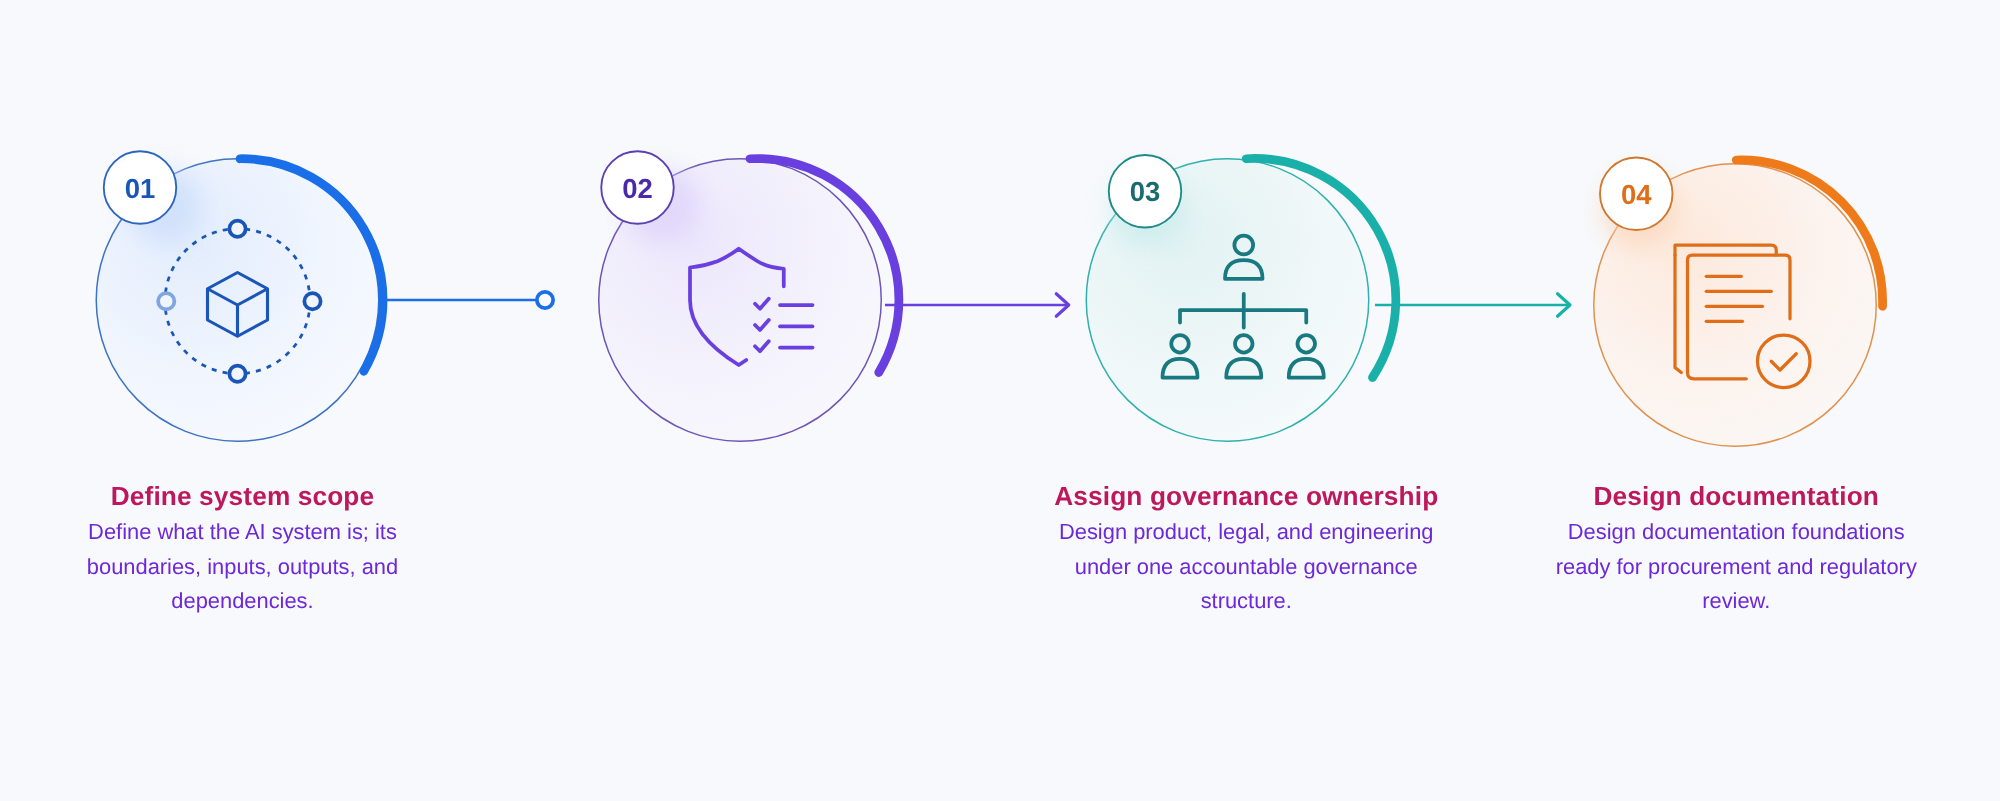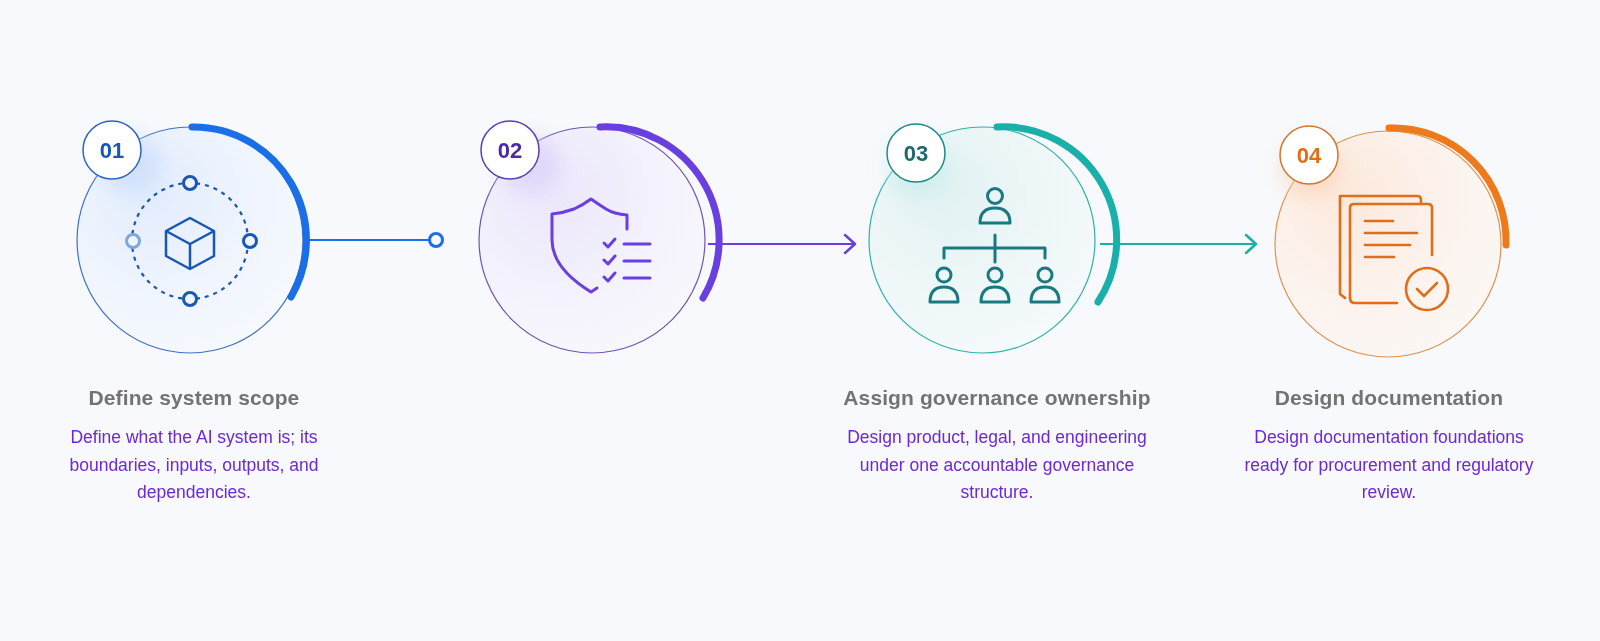--- a/index.html
+++ b/index.html
@@ -8,22 +8,22 @@
       background: #f7f9fc;
       font-family: "Liberation Sans", "DejaVu Sans", sans-serif;
       position: relative;
     }
     .stage { position: absolute; left: 0; top: 0; width: 1600px; height: 641px; }
     .step-text {
       position: absolute; top: 384px; width: 360px; margin-left: -180px;
       text-align: center;
     }
     .step-title {
-      font-size: 21px; font-weight: 700; color: #737373;
-      letter-spacing: 0.1px; margin: 0 0 12px 0; line-height: 28px;
+      font-size: 21px; font-weight: 700; color: #be185d;
+      letter-spacing: 0.1px; margin: 0 0 0 0; line-height: 28px;
     }
     .step-desc {
       font-size: 17.5px; color: #6d28d9; line-height: 27.5px; margin: 0 auto;
       width: 300px;
     }
     .badge-text {
       font-family: "Liberation Sans", "DejaVu Sans", sans-serif;
       font-weight: 700; font-size: 22px;
     }
   </style>

